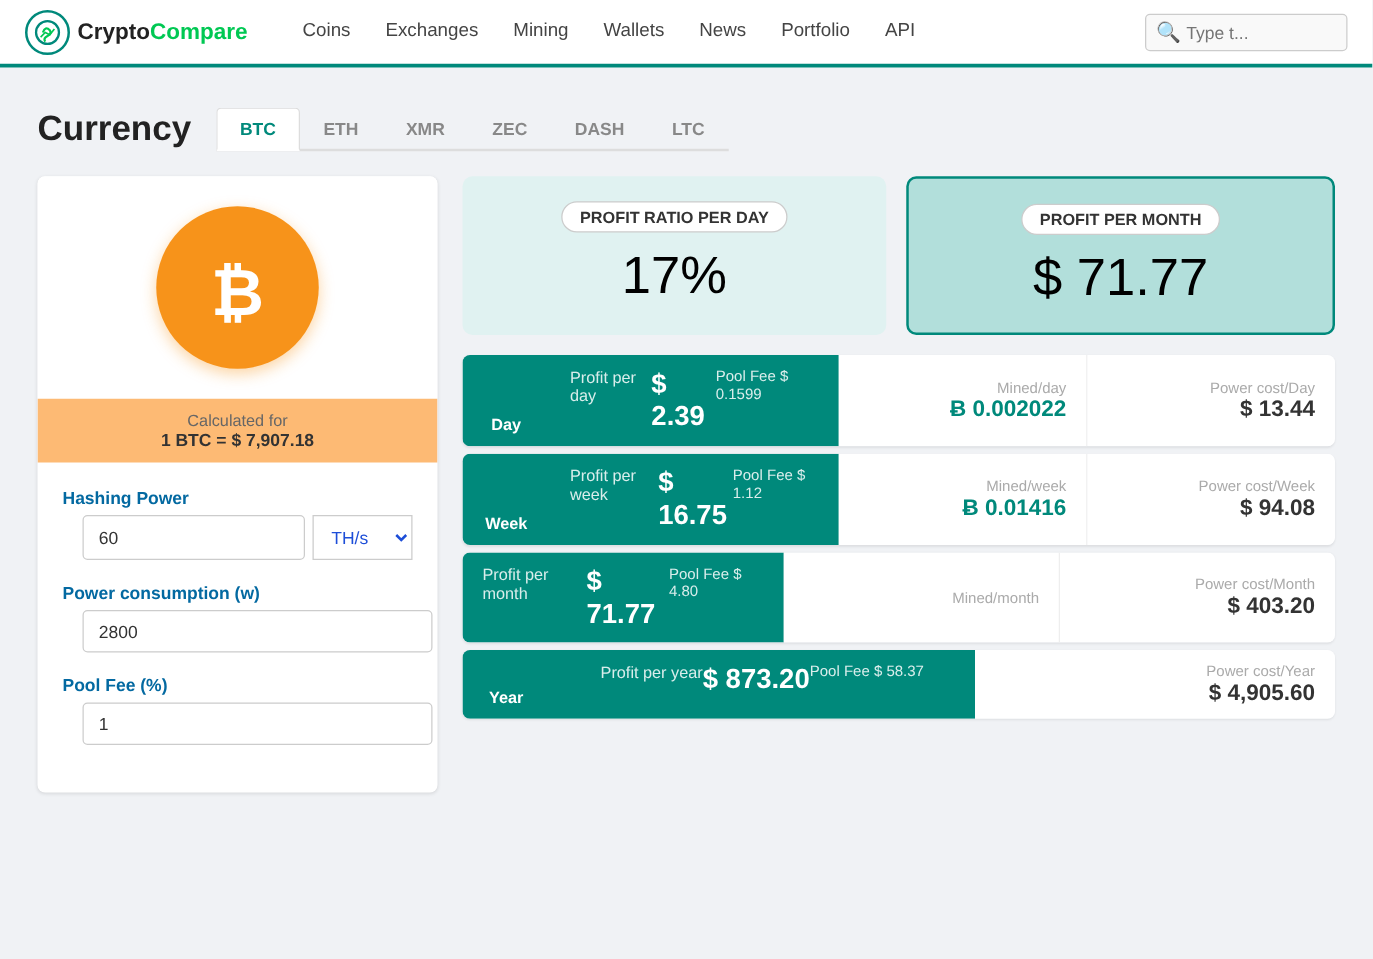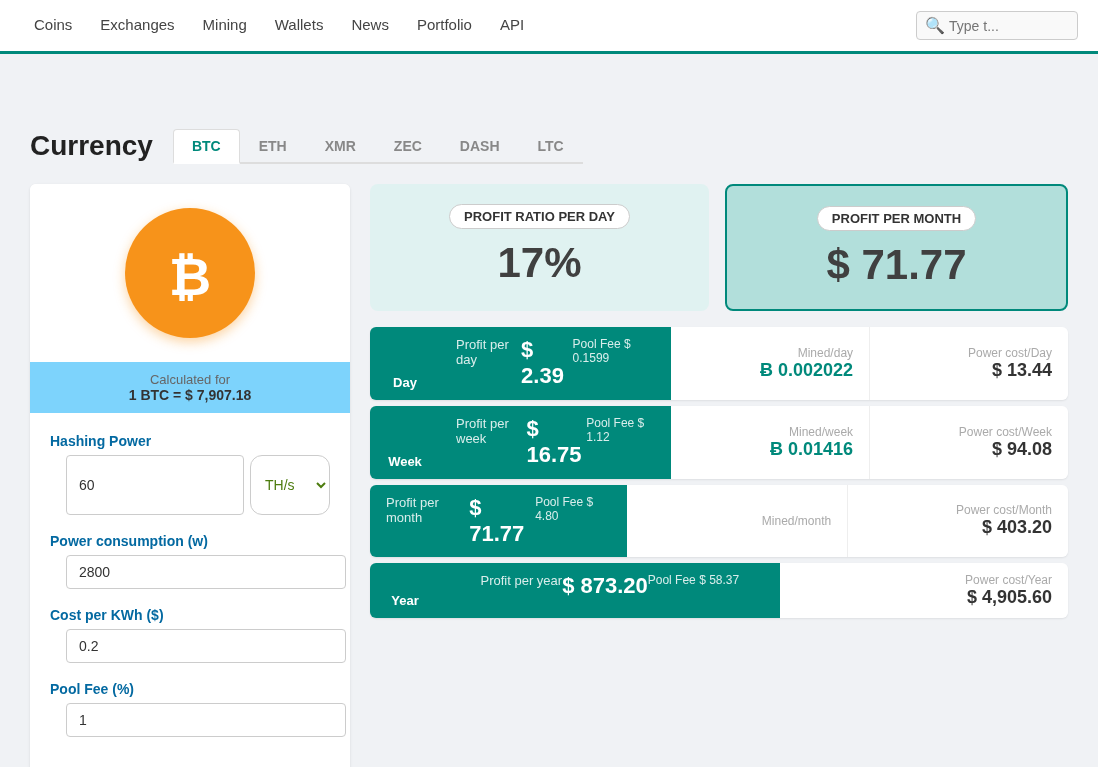--- a/index.html
+++ b/index.html
@@ -62,21 +62,20 @@
     .page-container {
       padding: 30px 30px 30px 30px;
       max-width: 1098px;
     }
 
     
     .currency-header {
       display: flex;
       align-items: center;
       margin-bottom: 20px;
-      margin-top: 43px;
     }
     .currency-title {
       font-size: 28px;
       font-weight: bold;
       color: #222;
       margin-right: 20px;
     }
     .currency-tabs {
       display: flex;
       border-bottom: 2px solid #ddd;
@@ -126,21 +125,21 @@
     }
     .btc-circle {
       width: 130px; height: 130px;
       background: #f7931a;
       border-radius: 50%;
       display: flex; align-items: center; justify-content: center;
       box-shadow: 0 4px 12px rgba(247,147,26,0.4);
     }
     .btc-circle svg { width: 80px; height: 80px; }
     .calc-info {
-      background: #7dd3fc;
+      background: #fdba74;
       text-align: center;
       padding: 10px;
       font-size: 13px;
       color: #666;
     }
     .calc-info .rate {
       font-weight: bold;
       color: #333;
       font-size: 14px;
     }
@@ -165,26 +164,26 @@
       width: 100%;
       padding: 8px 12px;
       border: 1px solid #ccc;
       border-radius: 4px;
       font-size: 14px;
       color: #333;
       outline: none;
       margin-left: 16px;
     }
     .form-select {
-      padding: 20px 10px;
+      padding: 8px 10px;
       border: 1px solid #ccc;
-      border-radius: 12px;
-      font-size: 14px;
-      background: #fff;
-      color: #4d7c0f;
+      border-radius: 0;
+      font-size: 14px;
+      background: #fff;
+      color: #1d4ed8;
       outline: none;
       min-width: 80px;
     }
 
     
     .right-panel {
       flex: 1;
     }
 
     
@@ -213,22 +212,22 @@
       background: #fff;
       border-radius: 20px;
       padding: 4px 14px;
       display: inline-block;
       margin-bottom: 10px;
       color: #333;
       border: 1px solid #ccc;
     }
     .summary-box-value {
       font-size: 42px;
-      font-weight: bold;
-      color: #404040;
+      font-weight: normal;
+      color: #000000;
     }
 
     
     .data-row {
       display: flex;
       margin-bottom: 6px;
       border-radius: 6px;
       overflow: hidden;
       box-shadow: 0 1px 2px rgba(0,0,0,0.08);
     }
@@ -286,20 +285,32 @@
       font-weight: bold;
       color: #333;
       text-align: right;
     }
     .cell-value.btc { color: #00897b; }
   </style>
 </head>
 <body>
 
 <nav>
+  <a class="logo">
+    <div class="logo-icon">
+      <svg viewBox="0 0 24 24" fill="none">
+        <circle cx="12" cy="12" r="10" stroke="#00897b" stroke-width="2"></circle>
+        <path d="M8 12 Q10 6 14 10 Q16 13 12 15 Q8 17 10 20" stroke="#00c853" stroke-width="2" fill="none"></path>
+        <polyline points="6,16 10,12 14,14 18,9" stroke="#00c853" stroke-width="1.5" fill="none"></polyline>
+      </svg>
+    </div>
+    <div class="logo-text">
+      <span>Crypto</span><span style="color:#00c853">Compare</span>
+    </div>
+  </a>
   <a class="nav-link">Coins</a>
   <a class="nav-link">Exchanges</a>
   <a class="nav-link">Mining</a>
   <a class="nav-link">Wallets</a>
   <a class="nav-link">News</a>
   <a class="nav-link">Portfolio</a>
   <a class="nav-link">API</a>
   <div class="nav-search">
     <span style="color:#aaa;margin-right:4px;">🔍</span>
     <input type="text" placeholder="Type t..." style="">
@@ -344,24 +355,20 @@
               <option>GH/s</option>
               <option>MH/s</option>
             </select>
           </div>
         </div>
         <div class="form-group">
           <label class="form-label">Power consumption (w)</label>
           <input type="text" class="form-input" value="2800" style="">
         </div>
         <div class="form-group">
-          <label class="form-label">Cost per KWh ($)</label>
-          <input type="text" class="form-input" value="0.2" style="">
-        </div>
-        <div class="form-group">
           <label class="form-label">Pool Fee (%)</label>
           <input type="text" class="form-input" value="1" style="">
         </div>
       </div>
     </div>
 
     <div class="right-panel">
 
       <div class="summary-row">
         <div class="summary-box light-green">

